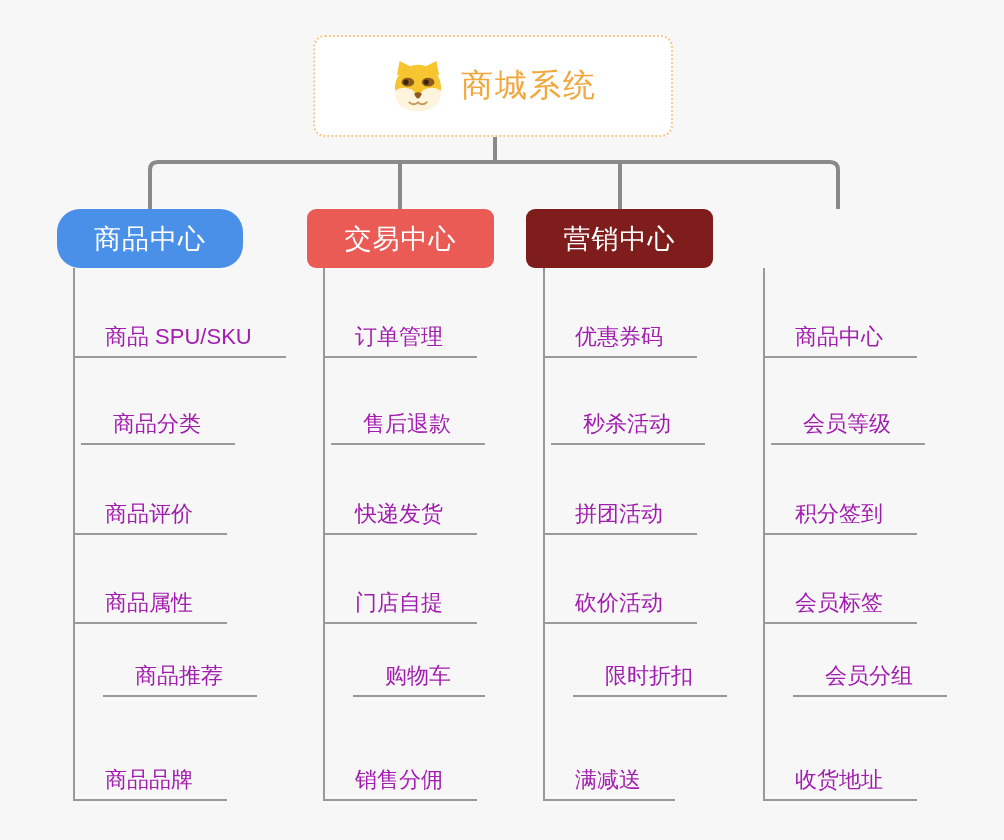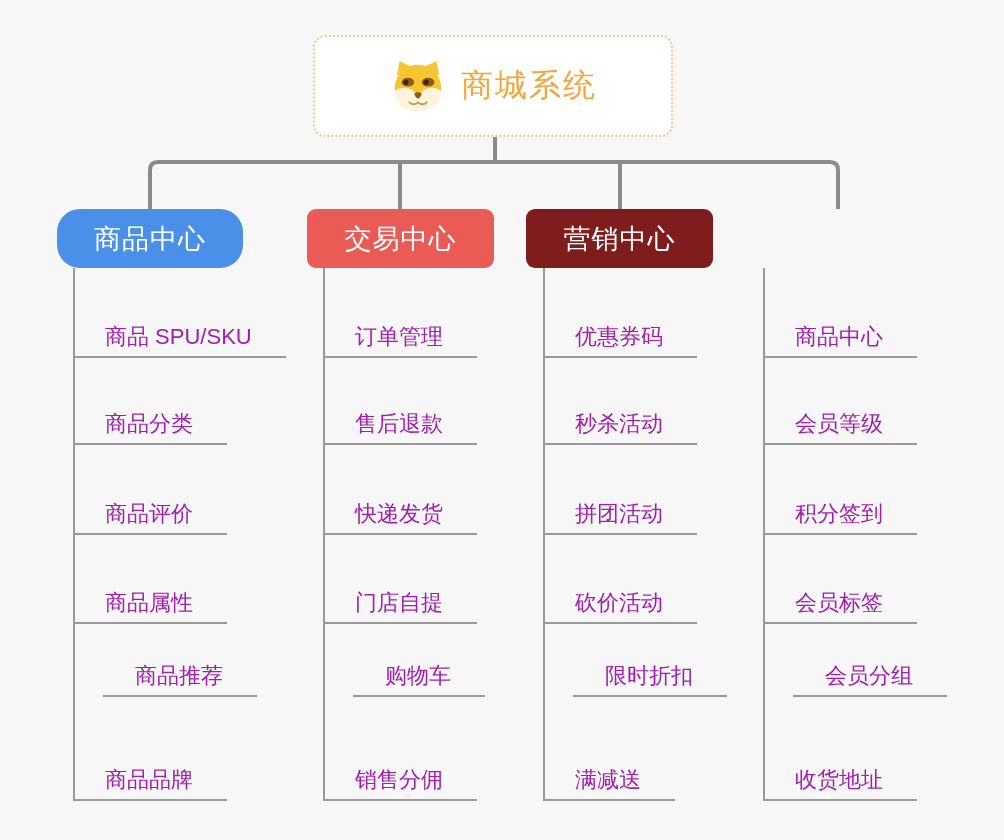--- a/index.html
+++ b/index.html
@@ -40,21 +40,21 @@
   .c1{left:73px;} .c2{left:323px;} .c3{left:543px;} .c4{left:763px;}
   .spine{
     position:absolute;left:0;top:1px;width:2px;height:533px;background:#999999;
   }
   .leaf{
     position:absolute;left:0;
     font-size:22px;color:#a21caf;line-height:22px;
     padding:0 34px 8px 32px;white-space:nowrap;
     border-bottom:2px solid #999999;
   }
-  .r1{top:59px;} .r2{top:146px;} .r3{top:236px;}
+  .r1{top:59px;} .r2{top:146px;margin-left:8px;} .r3{top:236px;}
   .r4{top:325px;} .r5{top:398px;margin-left:30px;} .r6{top:502px;}
 </style>
 </head>
 <body>
 
 <div class="canvas">
 
   <svg class="connectors" width="1004" height="840">
     <g stroke="#8a8a8a" stroke-width="4" fill="none">
       <path d="M495,136 L495,163"></path>

